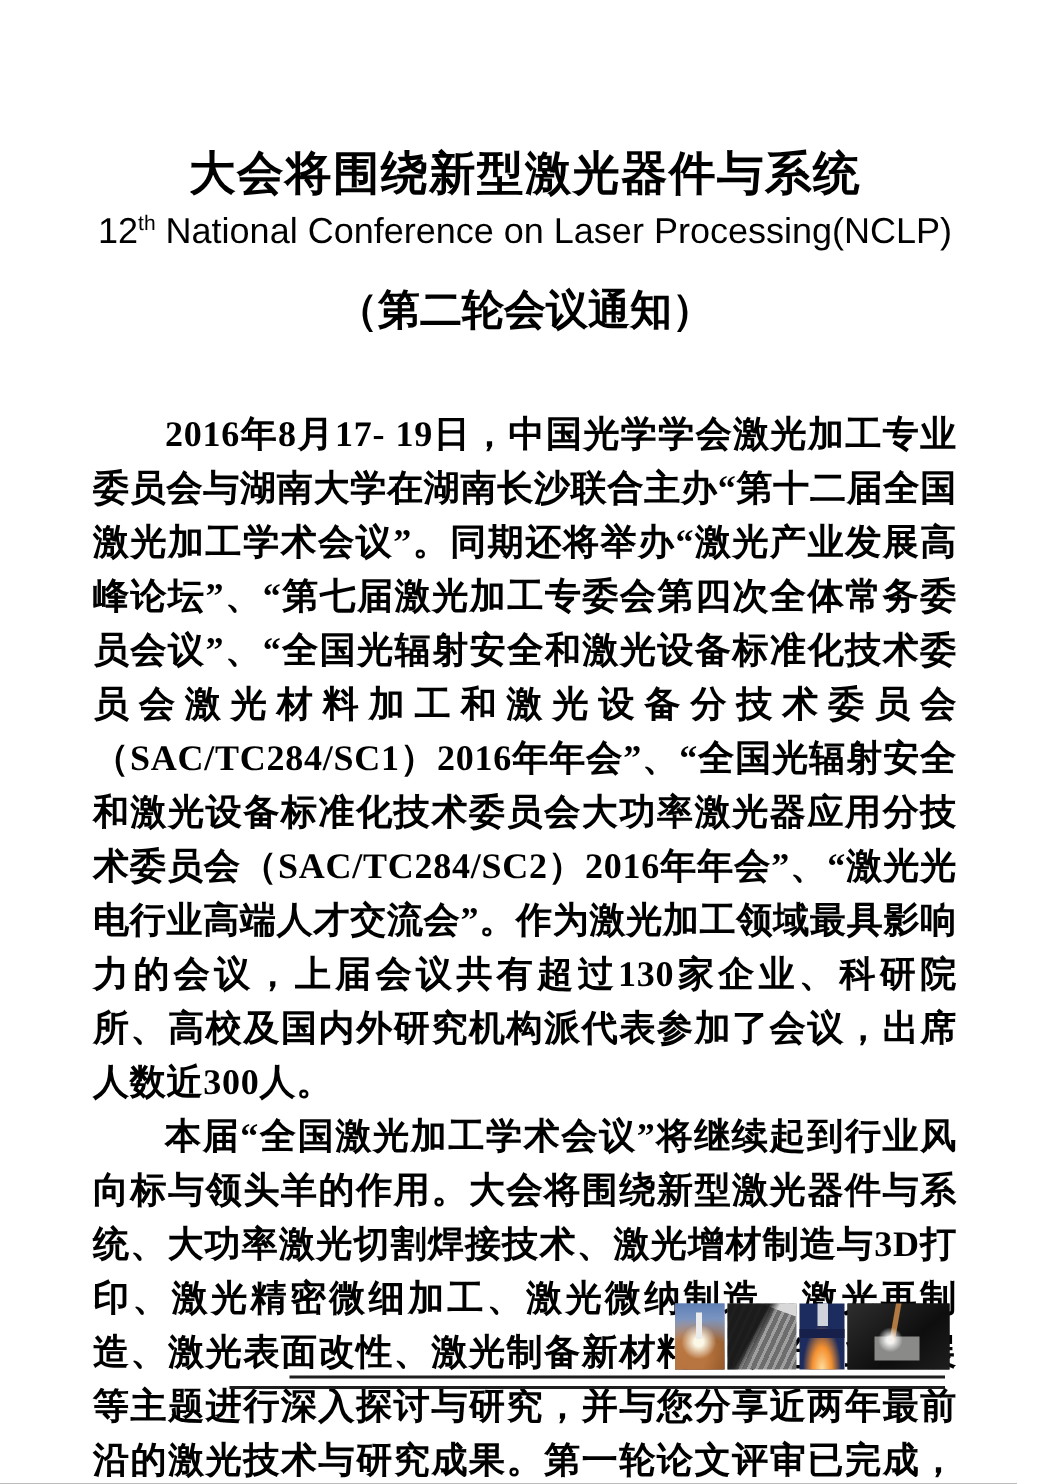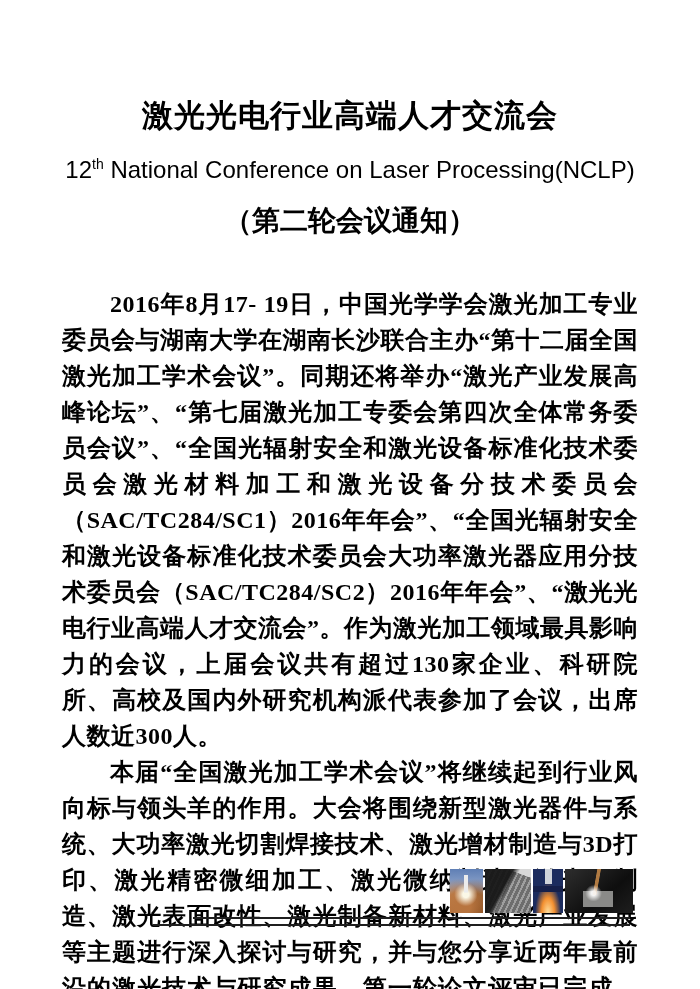--- a/index.html
+++ b/index.html
@@ -15,29 +15,29 @@
   .title-block{padding-top:95px;text-align:center;}
   .title-zh{
     margin:0;
     font-family:"Liberation Sans","DejaVu Sans",sans-serif;
     font-weight:bold;
     font-size:31px;
     line-height:42px;
     letter-spacing:1px;
   }
   .title-en{
-    margin:16px;
+    margin:1px;
     font-family:"Liberation Sans","DejaVu Sans",sans-serif;
     font-weight:normal;
     font-size:24px;
     line-height:33px;
   }
   .title-en sup{font-size:14px;line-height:0;}
   .title-sub{
-    margin:4px;
+    margin:17px;
     font-family:"Liberation Sans","DejaVu Sans",sans-serif;
     font-weight:bold;
     font-size:28px;
     line-height:38px;
   }
   .content{margin:46px 62px 0 62px;}
   .content p{
     margin:0;
     font-size:24px;
     line-height:36px;
@@ -100,21 +100,21 @@
   .rule{position:absolute;height:2px;background:#1f1f1f;}
   .rule-top{left:193px;top:917px;width:437px;}
   .rule-bottom{left:153px;top:924px;width:477px;}
 </style>
 </head>
 <body>
 
 <div class="page">
 
   <div class="title-block">
-    <h1 class="title-zh">激光光电行业高端人才交流会</h1>
+    <h1 class="title-zh">大会将围绕新型激光器件与系统</h1>
     <h2 class="title-en"><span>12</span><sup>th</sup><span> National Conference on Laser Processing(NCLP)</span></h2>
     <h3 class="title-sub">（第二轮会议通知）</h3>
   </div>
 
   <div class="content">
     <p>2016年8月17- 19日，中国光学学会激光加工专业委员会与湖南大学在湖南长沙联合主办“第十二届全国激光加工学术会议”。同期还将举办“激光产业发展高峰论坛”、“第七届激光加工专委会第四次全体常务委员会议”、“全国光辐射安全和激光设备标准化技术委员会激光材料加工和激光设备分技术委员会（SAC/TC284/SC1）2016年年会”、“全国光辐射安全和激光设备标准化技术委员会大功率激光器应用分技术委员会（SAC/TC284/SC2）2016年年会”、“激光光电行业高端人才交流会”。作为激光加工领域最具影响力的会议，上届会议共有超过130家企业、科研院所、高校及国内外研究机构派代表参加了会议，出席人数近300人。</p>
     <p>本届“全国激光加工学术会议”将继续起到行业风向标与领头羊的作用。大会将围绕新型激光器件与系统、大功率激光切割焊接技术、激光增材制造与3D打印、激光精密微细加工、激光微纳制造、激光再制造、激光表面改性、激光制备新材料、激光产业发展等主题进行深入探讨与研究，并与您分享近两年最前沿的激光技术与研究成果。第一轮论文评审已完成，截止到目前，本届收稿论文超200篇。激光产业发展高峰论坛、国家基金委领导、专家学者、行业带头人参加，为激光行业带来一场饕餮盛宴！</p>
   </div>
 
   <div class="image-strip">

